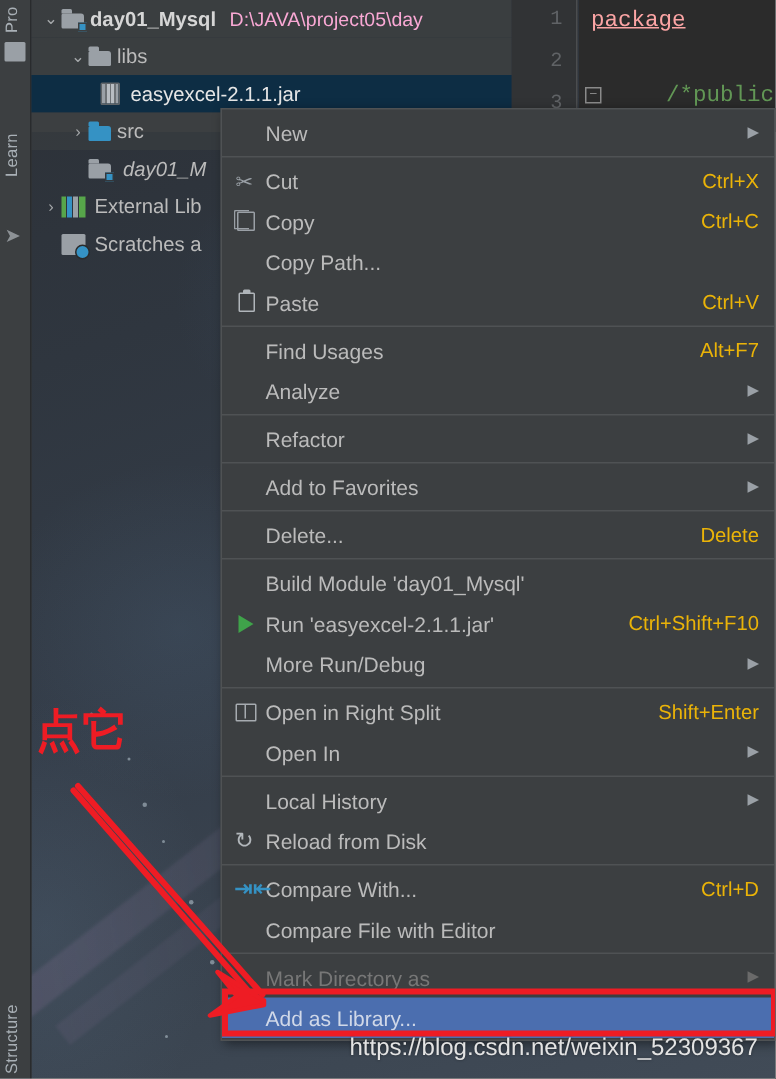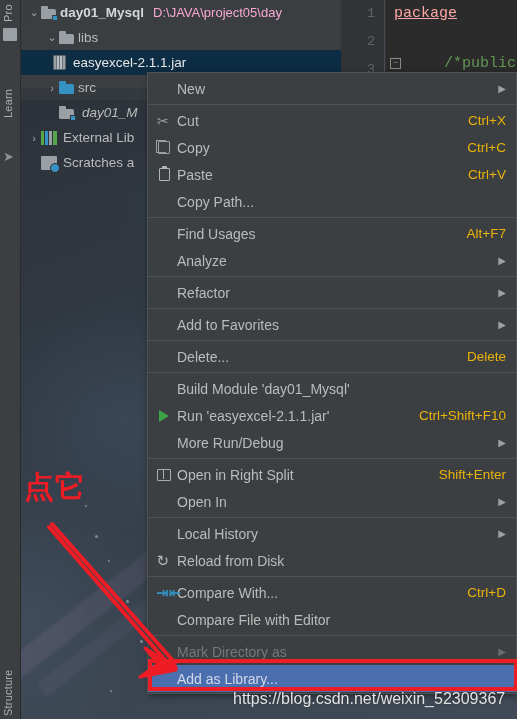--- a/index.html
+++ b/index.html
@@ -342,21 +342,21 @@
       <span class="tree-label bold">day01_Mysql</span>
       <span class="tree-path">D:\JAVA\project05\day</span>
     </div>
 
     <div class="tree-row dim" style="padding-left:24px;">
       <span class="tw">⌄</span>
       <span class="ico folder"></span>
       <span class="tree-label">libs</span>
     </div>
 
-    <div class="tree-row selected" style="padding-left:32px;">
+    <div class="tree-row selected" style="padding-left:46px;">
       <span class="ico jar"></span>
       <span class="tree-label" style="margin-left:7px;color:#e6e6e6;">easyexcel-2.1.1.jar</span>
     </div>
 
     <div class="tree-row translucent" style="padding-left:24px;">
       <span class="tw">›</span>
       <span class="ico folder blue"></span>
       <span class="tree-label">src</span>
     </div>
 
@@ -401,30 +401,30 @@
 
     <div class="mi">
       <span class="mi-icon">
           <span class="g g-copy"></span>
         </span>
       <span class="mi-label">Copy</span>
       <span class="mi-short">Ctrl+C</span>
     </div>
 
     <div class="mi">
+      <span class="mi-icon"></span>
+      <span class="mi-label">Copy Path...</span>
+    </div>
+
+    <div class="mi">
       <span class="mi-icon">
           <span class="g g-paste"></span>
         </span>
       <span class="mi-label">Paste</span>
       <span class="mi-short">Ctrl+V</span>
-    </div>
-
-    <div class="mi">
-      <span class="mi-icon"></span>
-      <span class="mi-label">Copy Path...</span>
     </div>
     <div class="sep"></div>
 
     <div class="mi">
       <span class="mi-icon"></span>
       <span class="mi-label">Find Usages</span>
       <span class="mi-short">Alt+F7</span>
     </div>
 
     <div class="mi">

